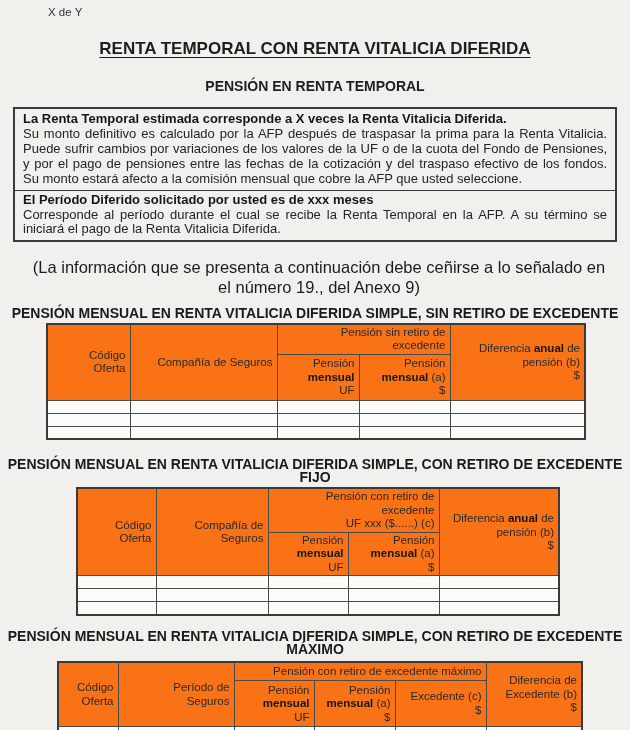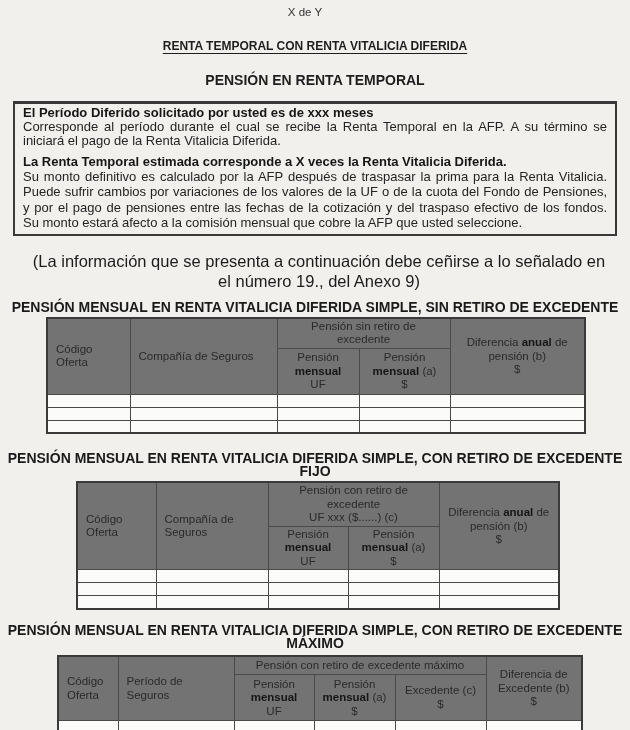--- a/index.html
+++ b/index.html
@@ -7,25 +7,25 @@
   body {
     background: #f1f0ed;
     font-family: "Liberation Sans", "DejaVu Sans", sans-serif;
     color: #222;
     overflow: hidden;
   }
   .page { width: 630px; height: 730px; position: relative; }
 
   .page-ind {
     padding-top: 6px; padding-right: 20px;
-    text-align: center; font-size: 11.5px; color: #333;
+    text-align: left; font-size: 11.5px; color: #333; padding-left: 48px;
   }
   .h1 {
     margin-top: 21px; text-align: center;
-    font-size: 12px; font-weight: bold; color: #1e1e1e;
+    font-size: 17px; font-weight: bold; color: #1e1e1e;
     text-decoration: underline; text-underline-offset: 3px;
   }
   .h2 {
     margin-top: 19px; text-align: center;
     font-size: 14px; font-weight: bold; color: #1e1e1e;
   }
 
   .ibox {
     margin: 13px 13px 0 13px;
     border: 2px solid #3a3a3a;
@@ -58,21 +58,21 @@
   }
   table.t1 { margin-left: 46px; width: 538px; }
   table.t2 { margin-left: 76px; width: 482px; }
   table.t3 { margin-left: 57px; width: 524px; margin-top: 5px; }
   .ftable td {
     border: 1px solid #4a4a4a;
     padding: 1px 4px;
     background: #fbfbf9;
     overflow: hidden;
   }
-  .ftable tr.hdr td { background: #737373; }
+  .ftable tr.hdr td { background: #f97316; text-align: right; }
   .left { text-align: left; padding-left: 8px !important; white-space: pre-line; }
   .ctr { text-align: center; }
   .vc { vertical-align: middle; }
   .pre { white-space: pre-line; }
   .ftable b { color: #161616; }
 
   table.t1 tr.gr1 { height: 30px; }
   table.t1 tr.gr2 { height: 46px; }
   table.t1 tr.dr  { height: 13px; }
   table.t2 tr.gr1 { height: 42px; }
@@ -86,31 +86,31 @@
 <body>
 
 <div class="page">
 
   <div class="page-ind">X de Y</div>
 
   <div class="h1">RENTA TEMPORAL CON RENTA VITALICIA DIFERIDA</div>
   <div class="h2">PENSIÓN EN RENTA TEMPORAL</div>
 
   <div class="ibox">
-    <div class="isec s2">
-      <div class="ihead">El Período Diferido solicitado por usted es de xxx meses</div>
-      <span class="jl">Corresponde al período durante el cual se recibe la Renta Temporal en la AFP. A su término se</span>
-      <span class="jlast">iniciará el pago de la Renta Vitalicia Diferida.</span>
-    </div>
     <div class="isec s1">
       <div class="ihead">La Renta Temporal estimada corresponde a X veces la Renta Vitalicia Diferida.</div>
       <span class="jl">Su monto definitivo es calculado por la AFP después de traspasar la prima para la Renta Vitalicia.</span>
       <span class="jl">Puede sufrir cambios por variaciones de los valores de la UF o de la cuota del Fondo de Pensiones,</span>
       <span class="jl">y por el pago de pensiones entre las fechas de la cotización y del traspaso efectivo de los fondos.</span>
       <span class="jlast">Su monto estará afecto a la comisión mensual que cobre la AFP que usted seleccione.</span>
+    </div>
+    <div class="isec s2">
+      <div class="ihead">El Período Diferido solicitado por usted es de xxx meses</div>
+      <span class="jl">Corresponde al período durante el cual se recibe la Renta Temporal en la AFP. A su término se</span>
+      <span class="jlast">iniciará el pago de la Renta Vitalicia Diferida.</span>
     </div>
   </div>
 
   <div class="note">(La información que se presenta a continuación debe ceñirse a lo señalado en
 el número 19., del Anexo 9)</div>
 
   <div class="ttitle t1t">PENSIÓN MENSUAL EN RENTA VITALICIA DIFERIDA SIMPLE, SIN RETIRO DE EXCEDENTE</div>
   <table class="ftable t1">
     <colgroup>
         <col style="width:83px">

